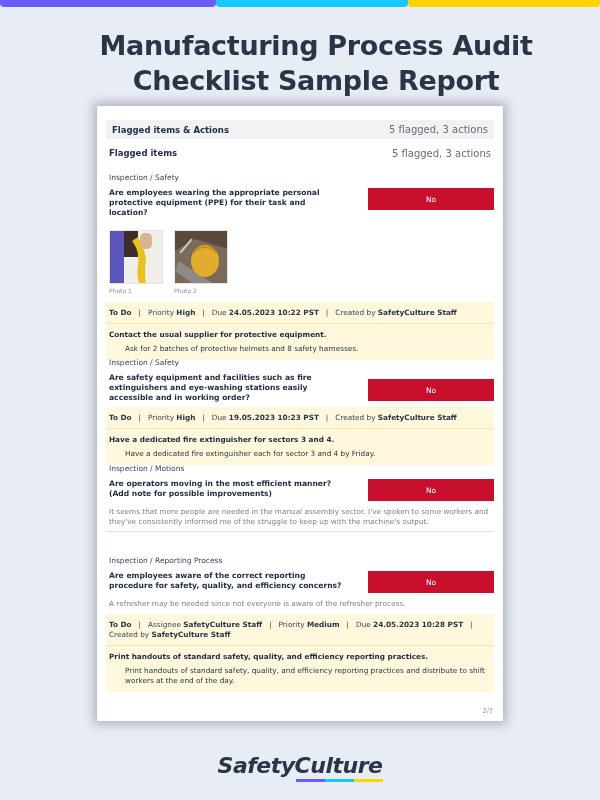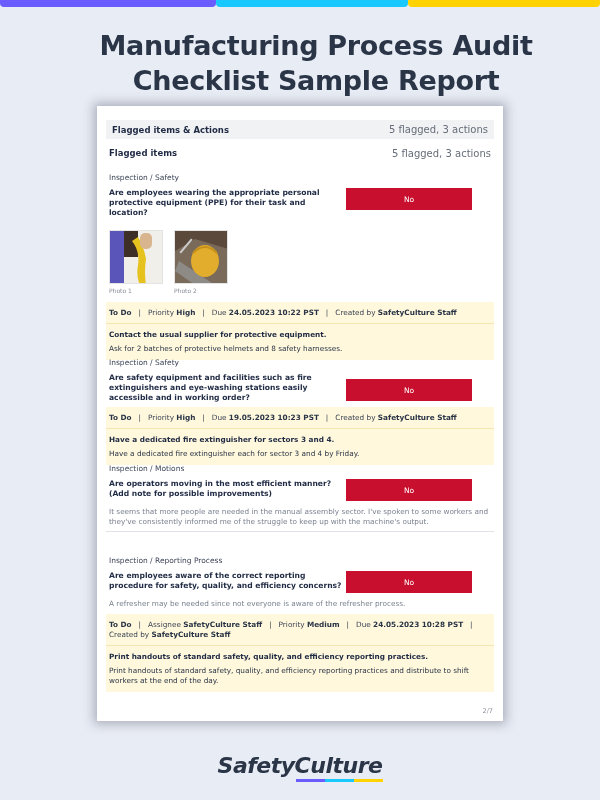--- a/index.html
+++ b/index.html
@@ -28,41 +28,41 @@
       padding: 0 6px;
     }
     .h-bold { font-size: 8.5px; font-weight: bold; color: #1f2a44; }
     .h-small { font-size: 10px; color: #666d78; }
     .subheader {
       position: absolute; left: 9px; top: 42px; width: 388px;
       display: flex; justify-content: space-between; padding: 0 3px;
     }
     .item { position: absolute; left: 9px; width: 388px; }
     .crumb { font-size: 7.5px; color: #3b4456; padding-left: 3px; }
-    .qrow { display: flex; margin-top: 6px; }
+    .qrow { display: flex; justify-content: space-between; margin-top: 6px; }
     .question { width: 240px; font-size: 7.6px; font-weight: bold; color: #1f2a44; line-height: 10px; padding-left: 3px; }
     .answer {
       width: 126px; height: 22px; background: #c8102e; color: #ffffff;
       font-size: 7.5px; display: flex; align-items: center; justify-content: center;
     }
     .note { font-size: 7.3px; color: #7b8290; line-height: 10px; padding: 0 3px; }
     .divider { height: 1px; background: #dfe2e6; margin-top: 4px; }
     .photos { display: flex; gap: 11px; padding-left: 3px; margin-top: 12px; }
     .photo-wrap { display: flex; flex-direction: column; }
     .photo { width: 54px; height: 54px; position: relative; overflow: hidden; border: 1px solid #e4e4e4; }
     .photo-cap { font-size: 6px; color: #8a8f98; margin-top: 3px; }
     .action { background: #fff8dc; margin-top: 8px; }
     .action-meta {
       font-size: 7.3px; color: #2a3547; padding: 6px 3px 5px 3px; line-height: 10px;
       border-bottom: 1px solid #f3e6b0;
     }
     .action-meta b { font-weight: bold; }
     .action-meta .lite { color: #3b4456; }
     .action-title { font-size: 7.3px; font-weight: bold; color: #1f2a44; padding: 6px 3px 0 3px; line-height: 10px; }
-    .action-desc { font-size: 7.3px; color: #2a3547; padding: 4px 3px 6px 3px; line-height: 10px; }
+    .action-desc { font-size: 7.3px; color: #2a3547; padding: 4px 3px 6px 3px; line-height: 10px; margin-left: 16px; }
     .pagenum { position: absolute; right: 10px; bottom: 6px; font-size: 6.5px; color: #8a8f98; }
     .logo {
       position: absolute; top: 753px; left: 0; width: 600px; text-align: center;
       font-size: 22px; font-weight: bold; font-style: italic; color: #2a3547; letter-spacing: -0.5px;
     }
     .logo-bar { position: absolute; top: 779px; left: 296px; width: 87px; height: 3px; display: flex; }
     .logo-bar div { height: 3px; }
   </style>
 </head>
 <body>

